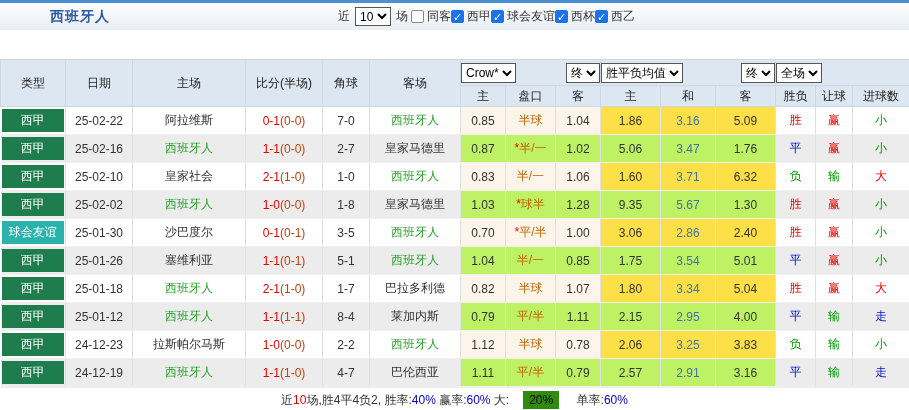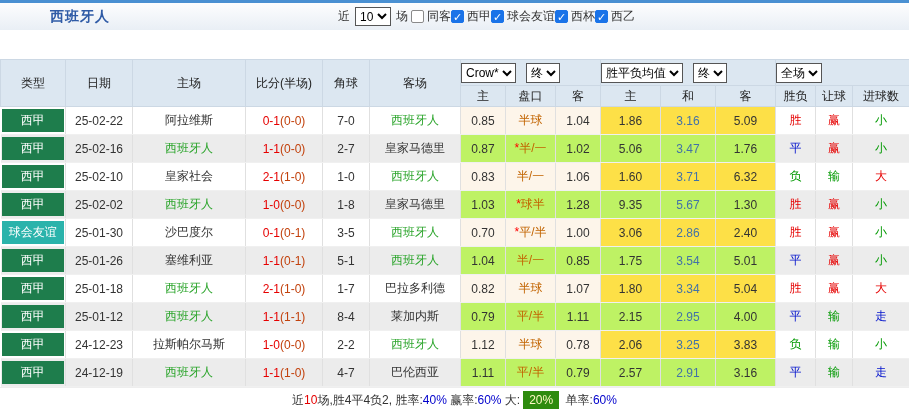--- a/index.html
+++ b/index.html
@@ -52,21 +52,21 @@
   
   table { border-collapse: collapse; table-layout: fixed; width: 909px; margin-top: 29px; }
   thead th {
     background: var(--header_bg);
     font-weight: normal; color:#222;
     border: 1px solid #ccd8e4;
     padding: 0; text-align: center;
   }
   .hrowA th { height: 26px; }
   .hrowB th { height: 21px; }
-  .sel-wrap { display:flex; justify-content:flex-start; align-items:center; gap:10px; }
+  .sel-wrap { display:flex; justify-content:space-between; align-items:center; gap:0; }
   thead select {
     height: 20px; font-size: 12px;
     border: 1px solid #555; background: #fff;
   }
   tbody td {
     height: 28px; padding: 0;
     text-align: center;
     border-right: 1px solid #e0e0e0;
     border-bottom: 1px solid #f0f0f0;
     overflow: hidden; white-space: nowrap;
@@ -100,22 +100,22 @@
   
   .summary-bar {
     height: 25px; line-height: 25px;
     text-align: center; background:#fff;
     border-top: 1px solid #eee;
   }
   .seg-plain { color:#333; }
   .seg-red   { color: var(--score_red); }
   .seg-blue  { color: #0000cc; }
   .seg-badge {
-    background: var(--badge_green); color:#fef9c3;
-    padding: 2px 6px; margin: 0 3px;
+    background: var(--badge_green); color:#000000;
+    padding: 2px 6px; margin: 0 14px;
   }
 
   
   .footer-bar {
     height: 26px;
     background: var(--footer_blue);
     border-top: 2px solid var(--footer_border);
     color:#fff; font-weight:bold; font-size:13px;
     text-align:center; line-height:25px;
     letter-spacing: 2px;

